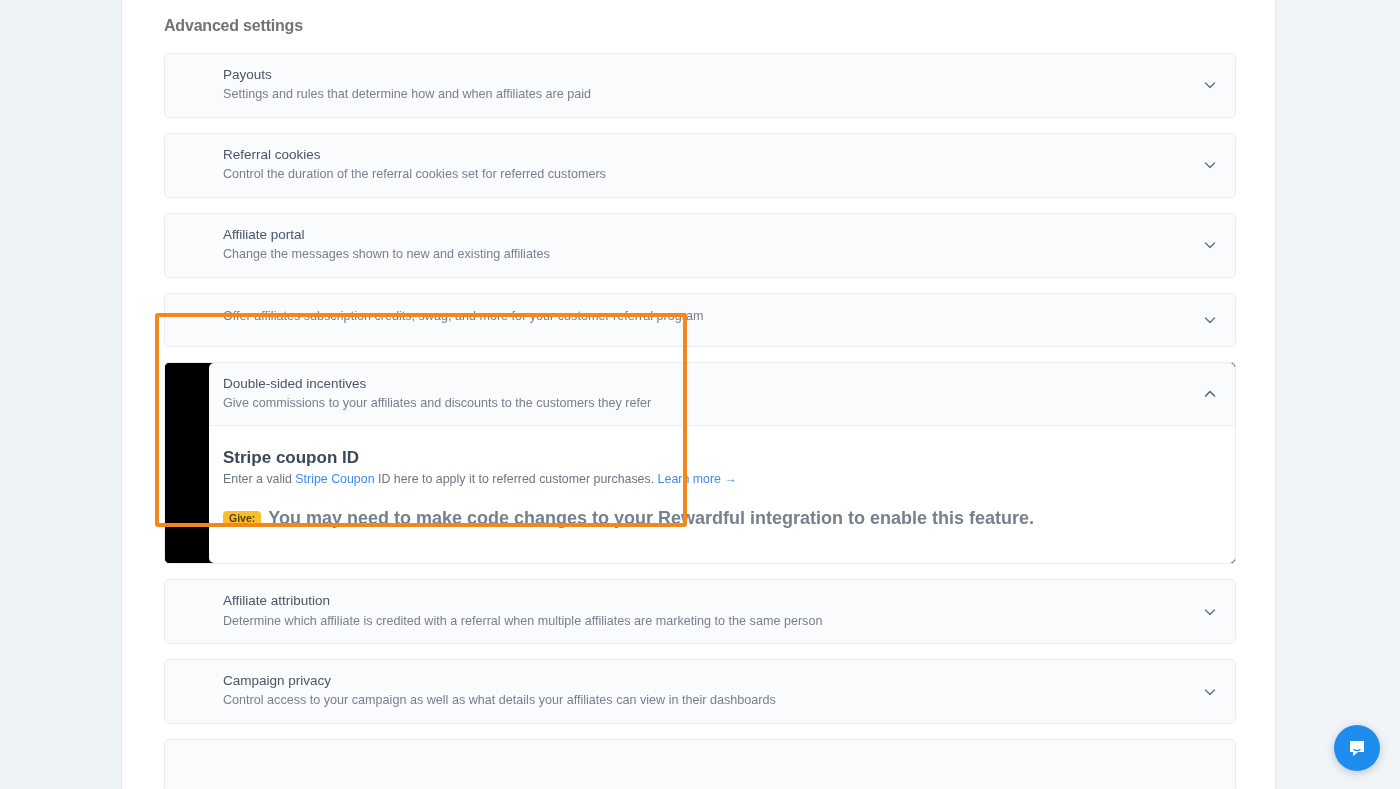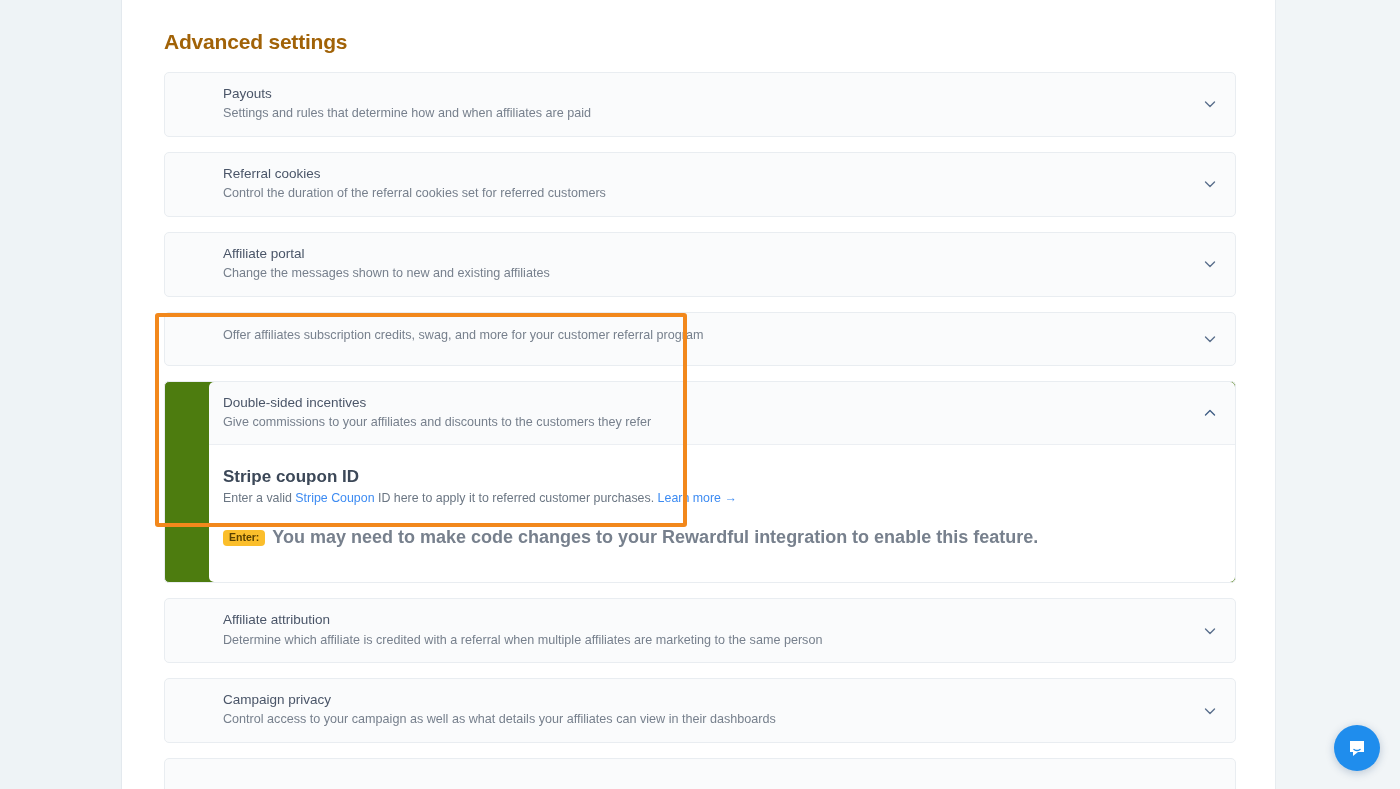--- a/index.html
+++ b/index.html
@@ -51,25 +51,25 @@
 
   
   .content-inner {
     position: absolute;
     left: 42px;      
     top: 0;
     width: 1072px;   
   }
 
   .page-title {
-    font-size: 21px;
+    font-size: 16px;
     font-weight: bold;
-    color: #a16207;
+    color: #737373;
     letter-spacing: -0.2px;
-    margin-top: 30px;
+    margin-top: 17px;
     margin-bottom: 18px;
   }
 
   
   .card {
     background: #fafbfc;
     border: 1px solid #e9edf1;
     border-radius: 5px;
     margin-bottom: 15px;
     position: relative;
@@ -77,21 +77,21 @@
   }
 
   .card-header {
     padding: 12px 18px 13px 14px;
     min-height: 52px;
     position: relative;
     cursor: pointer;
   }
 
   .card.expanded {
-    background: #4d7c0f;
+    background: #000000;
     margin-bottom: 15px;
   }
 
   .card.expanded .card-header {
     background: #fafbfc;
     border-bottom: 1px solid #eceff3;
     border-radius: 5px 5px 0 0;
   }
 
   .card-title {
@@ -284,21 +284,21 @@
               </svg>
           </span>
         </div>
 
         <div class="card-body">
           <div class="field-label">Stripe coupon ID</div>
           <div class="field-help"><span>Enter a valid </span><a class="link" href="#">Stripe Coupon</a><span> ID here to apply it to referred customer purchases. </span><a class="link" href="#">Learn more →</a></div>
 
 
           <div class="note-row">
-            <span class="note-badge">Enter:</span>
+            <span class="note-badge">Give:</span>
             <span class="note-text">You may need to make code changes to your Rewardful integration to enable this feature.</span>
           </div>
         </div>
       </div>
 
       <div class="card">
         <div class="card-header">
           <div class="card-title">Affiliate attribution</div>
           <div class="card-desc">Determine which affiliate is credited with a referral when multiple affiliates are marketing to the same person</div>
           <span class="chevron">

